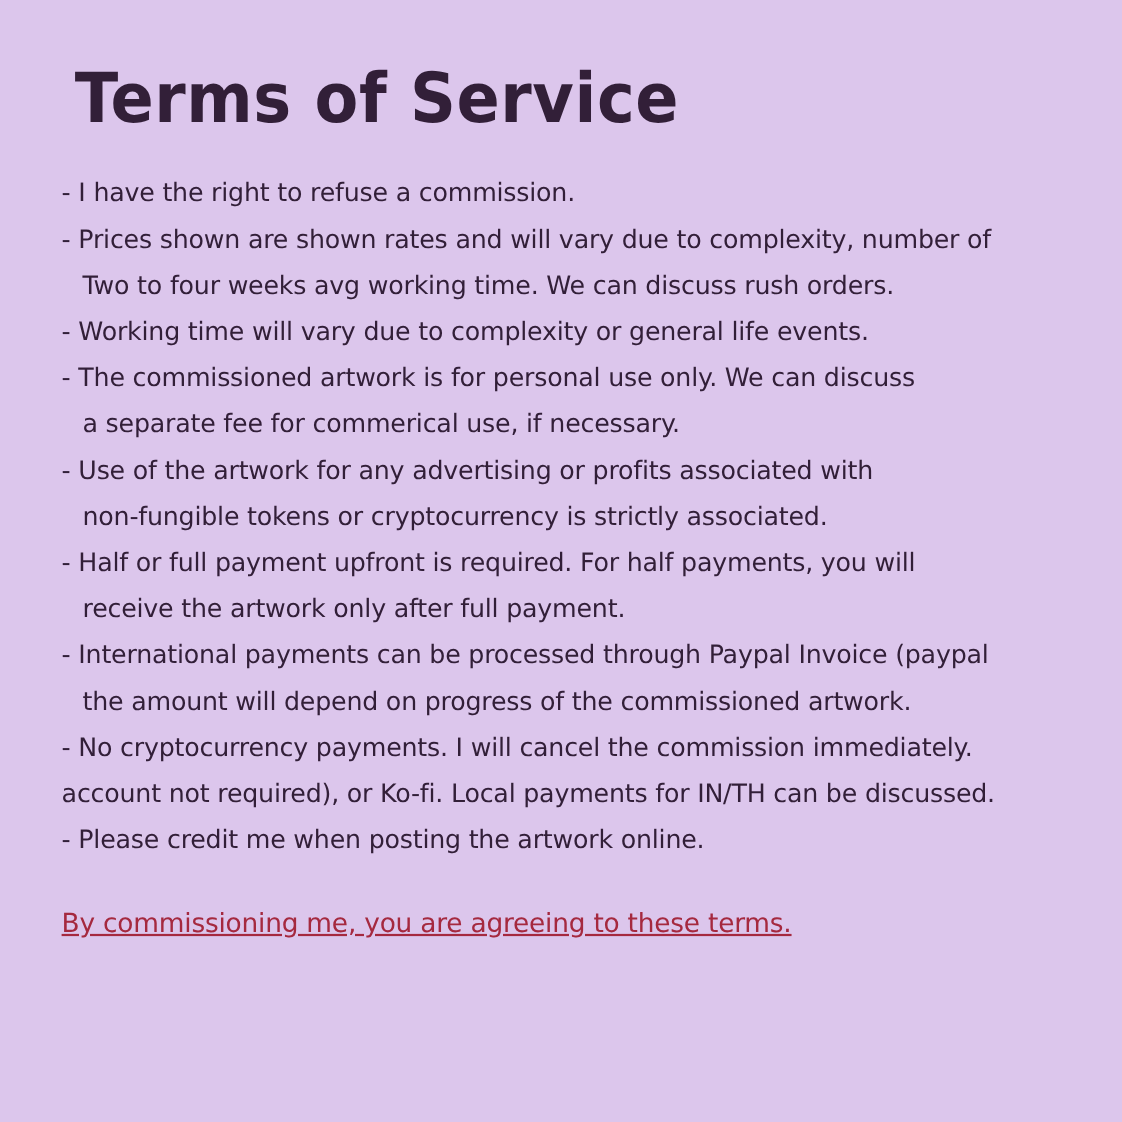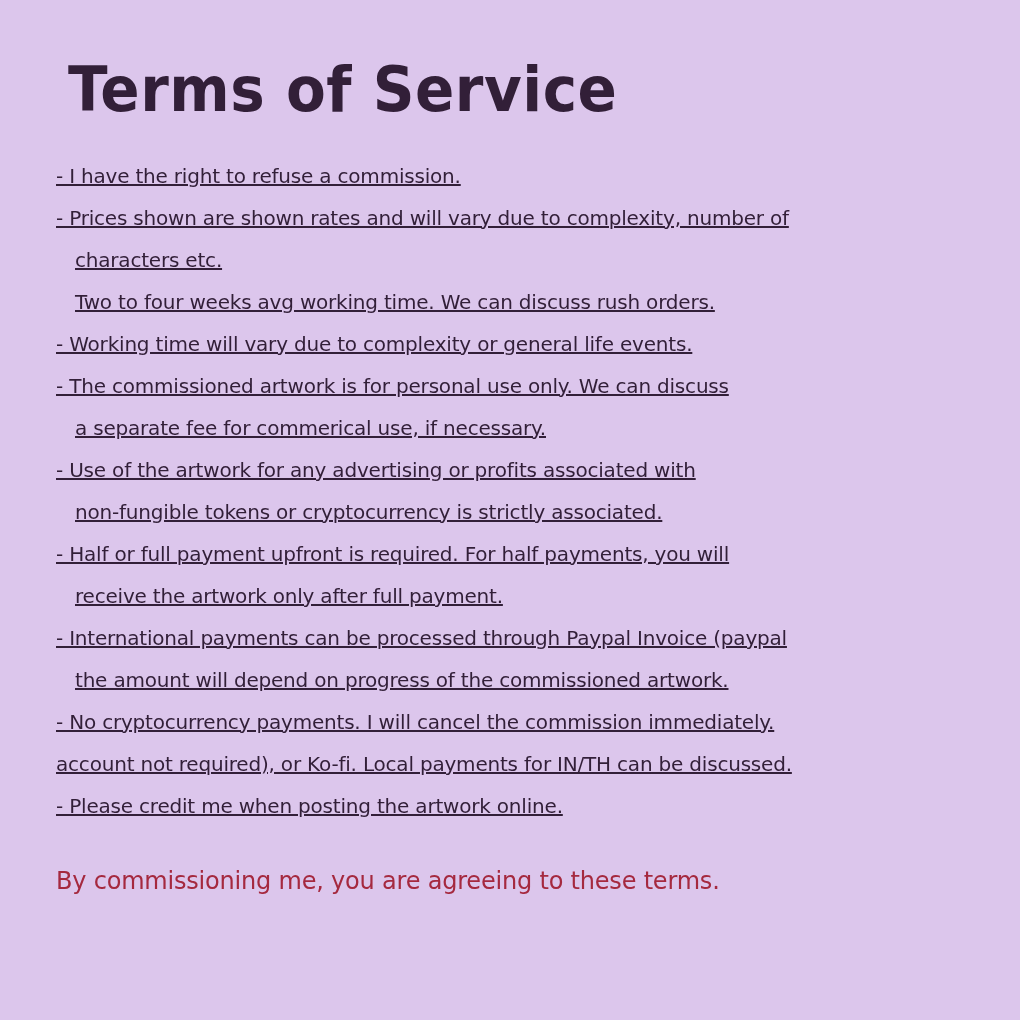--- a/index.html
+++ b/index.html
@@ -28,49 +28,48 @@
     font-weight: 700;
     letter-spacing: 0.5px;
     color: var(--ink, #321f38);
     transform: scaleY(1.08);
     transform-origin: left top;
   }
   .terms {
     margin-top: 34px;
   }
   .term-line {
-    font-size: 20px;
+    font-size: 23px;
     line-height: 42px;
     white-space: nowrap;
     letter-spacing: -0.2px;
     font-weight: 500;
-    text-decoration: underline;
   }
   .term-line.indent {
     padding-left: 19px;
   }
   .footer-note {
     margin: 38px 0 0 0;
     font-size: 24px;
     line-height: 32px;
     letter-spacing: -0.2px;
     font-weight: 500;
     color: var(--accent, #a5293f);
     white-space: nowrap;
+    text-decoration: underline;
   }
 </style>
 </head>
 <body style="--bg: #dcc6ec; --ink: #321f38; --accent: #a5293f;">
 
 <div class="page">
   <h1 class="title">Terms of Service</h1>
   <div class="terms">
       <div class="term-line">- I have the right to refuse a commission.</div>
       <div class="term-line">- Prices shown are shown rates and will vary due to complexity, number of</div>
-      <div class="term-line indent">characters etc.</div>
       <div class="term-line indent">Two to four weeks avg working time. We can discuss rush orders.</div>
       <div class="term-line">- Working time will vary due to complexity or general life events.</div>
       <div class="term-line">- The commissioned artwork is for personal use only. We can discuss</div>
       <div class="term-line indent">a separate fee for commerical use, if necessary.</div>
       <div class="term-line">- Use of the artwork for any advertising or profits associated with</div>
       <div class="term-line indent">non-fungible tokens or cryptocurrency is strictly associated.</div>
       <div class="term-line">- Half or full payment upfront is required. For half payments, you will</div>
       <div class="term-line indent">receive the artwork only after full payment.</div>
       <div class="term-line">- International payments can be processed through Paypal Invoice (paypal</div>
       <div class="term-line indent">the amount will depend on progress of the commissioned artwork.</div>

